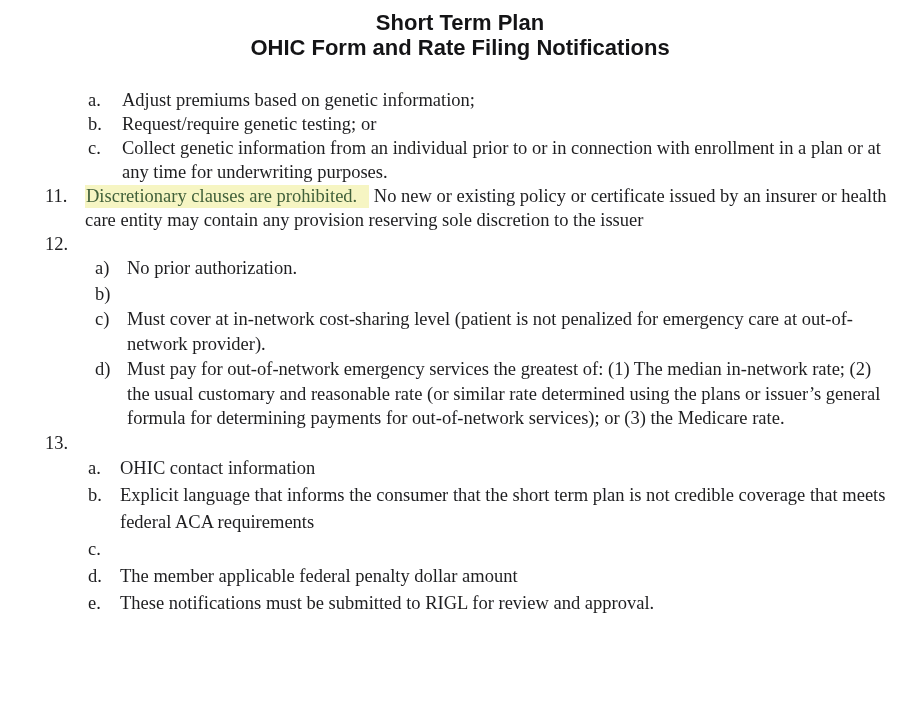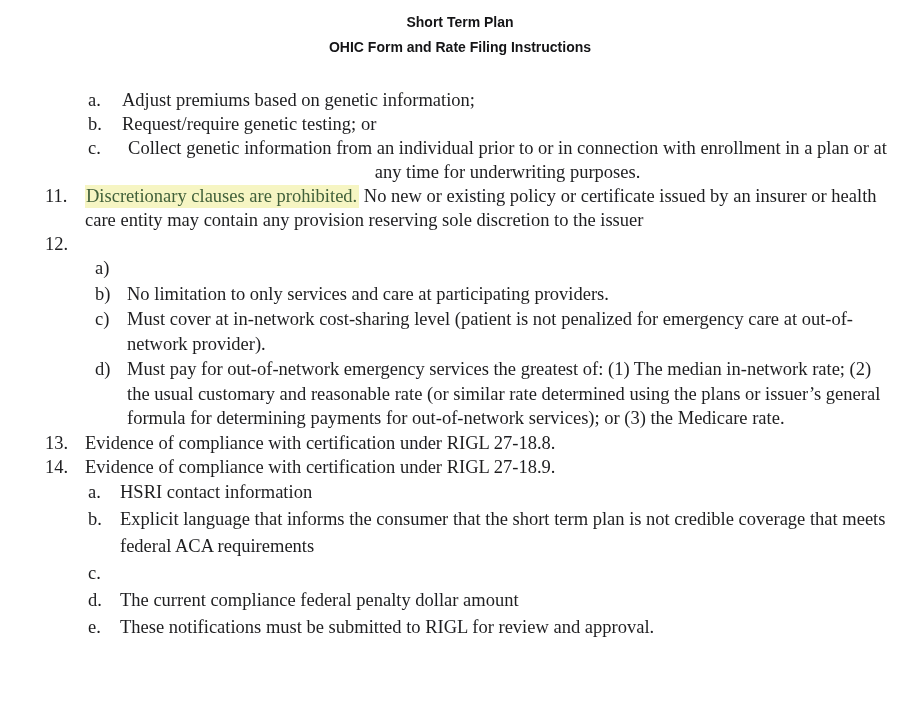--- a/index.html
+++ b/index.html
@@ -17,68 +17,68 @@
     font-size: 18.5px;
     line-height: 24px;
     color: #1e1e20;
   }
   .doc-title {
     padding-top: 10px;
     margin-bottom: 28px;
     text-align: center;
     font-family: "Liberation Sans", sans-serif;
     font-weight: bold;
-    font-size: 14px;
+    font-size: 22px;
     line-height: 25px;
     color: #141416;
   }
   .row {
     display: flex;
     align-items: flex-start;
   }
   .row .marker {
     flex: 0 0 auto;
   }
   .row .text {
     flex: 0 1 auto;
   }
   
   .lvl-abc { margin-left: 88px; }
   .lvl-abc .marker { width: 34px; }
-  .lvl-abc .text { max-width: 771px; text-align: center; }
+  .lvl-abc .text { max-width: 771px; }
   
   .lvl-num { margin-left: 45px; }
   .lvl-num .marker { width: 40px; }
   .lvl-num .text { max-width: 812px; }
   
   .lvl-paren { margin-left: 95px; line-height: 24.5px; }
   .lvl-paren .marker { width: 32px; }
   .lvl-paren .text { max-width: 763px; }
   .lvl-paren + .lvl-paren { margin-top: 1px; }
   
   .lvl-abc2 { margin-left: 88px; line-height: 27px; }
   .lvl-abc2 .marker { width: 32px; }
   .lvl-abc2 .text { max-width: 770px; }
 
   .hl {
     background: #f6f5c3;
     color: #41603a;
-    padding: 1px 2px 2px 1px;
+    padding: 1px 12px 2px 1px;
     box-decoration-break: clone;
     -webkit-box-decoration-break: clone;
   }
 </style>
 </head>
 <body>
 
 <div class="page">
 
   <div class="doc-title">
     <div>Short Term Plan</div>
-    <div>OHIC Form and Rate Filing Instructions</div>
+    <div>OHIC Form and Rate Filing Notifications</div>
   </div>
 
   <div class="row lvl-abc">
     <span class="marker">a.</span>
     <span class="text">Adjust premiums based on genetic information;</span>
   </div>
   <div class="row lvl-abc">
     <span class="marker">b.</span>
     <span class="text">Request/require genetic testing; or</span>
   </div>
@@ -91,56 +91,51 @@
     <span class="marker">11.</span>
     <span class="text"><span class="hl">Discretionary clauses are prohibited.</span><span> No new or existing policy or certificate issued by an insurer or health care entity may contain any provision reserving sole discretion to the issuer</span></span>
   </div>
 
   <div class="row lvl-num">
     <span class="marker">12.</span>
   </div>
 
   <div class="row lvl-paren">
     <span class="marker">a)</span>
+    <span class="text">No prior authorization.</span>
   </div>
   <div class="row lvl-paren">
     <span class="marker">b)</span>
-    <span class="text">No limitation to only services and care at participating providers.</span>
   </div>
   <div class="row lvl-paren">
     <span class="marker">c)</span>
     <span class="text">Must cover at in-network cost-sharing level (patient is not penalized for emergency care at out-of-network provider).</span>
   </div>
   <div class="row lvl-paren">
     <span class="marker">d)</span>
     <span class="text">Must pay for out-of-network emergency services the greatest of: (1) The median in-network rate; (2) the usual customary and reasonable rate (or similar rate determined using the plans or issuer’s general formula for determining payments for out-of-network services); or (3) the Medicare rate.</span>
   </div>
 
   <div class="row lvl-num">
     <span class="marker">13.</span>
-    <span class="text">Evidence of compliance with certification under RIGL 27-18.8.</span>
-  </div>
-  <div class="row lvl-num">
-    <span class="marker">14.</span>
-    <span class="text">Evidence of compliance with certification under RIGL 27-18.9.</span>
   </div>
 
   <div class="row lvl-abc2">
     <span class="marker">a.</span>
-    <span class="text">HSRI contact information</span>
+    <span class="text">OHIC contact information</span>
   </div>
   <div class="row lvl-abc2">
     <span class="marker">b.</span>
     <span class="text">Explicit language that informs the consumer that the short term plan is not credible coverage that meets federal ACA requirements</span>
   </div>
   <div class="row lvl-abc2">
     <span class="marker">c.</span>
   </div>
   <div class="row lvl-abc2">
     <span class="marker">d.</span>
-    <span class="text">The current compliance federal penalty dollar amount</span>
+    <span class="text">The member applicable federal penalty dollar amount</span>
   </div>
   <div class="row lvl-abc2">
     <span class="marker">e.</span>
     <span class="text">These notifications must be submitted to RIGL for review and approval.</span>
   </div>
 
 </div>
 
 </body></html>

